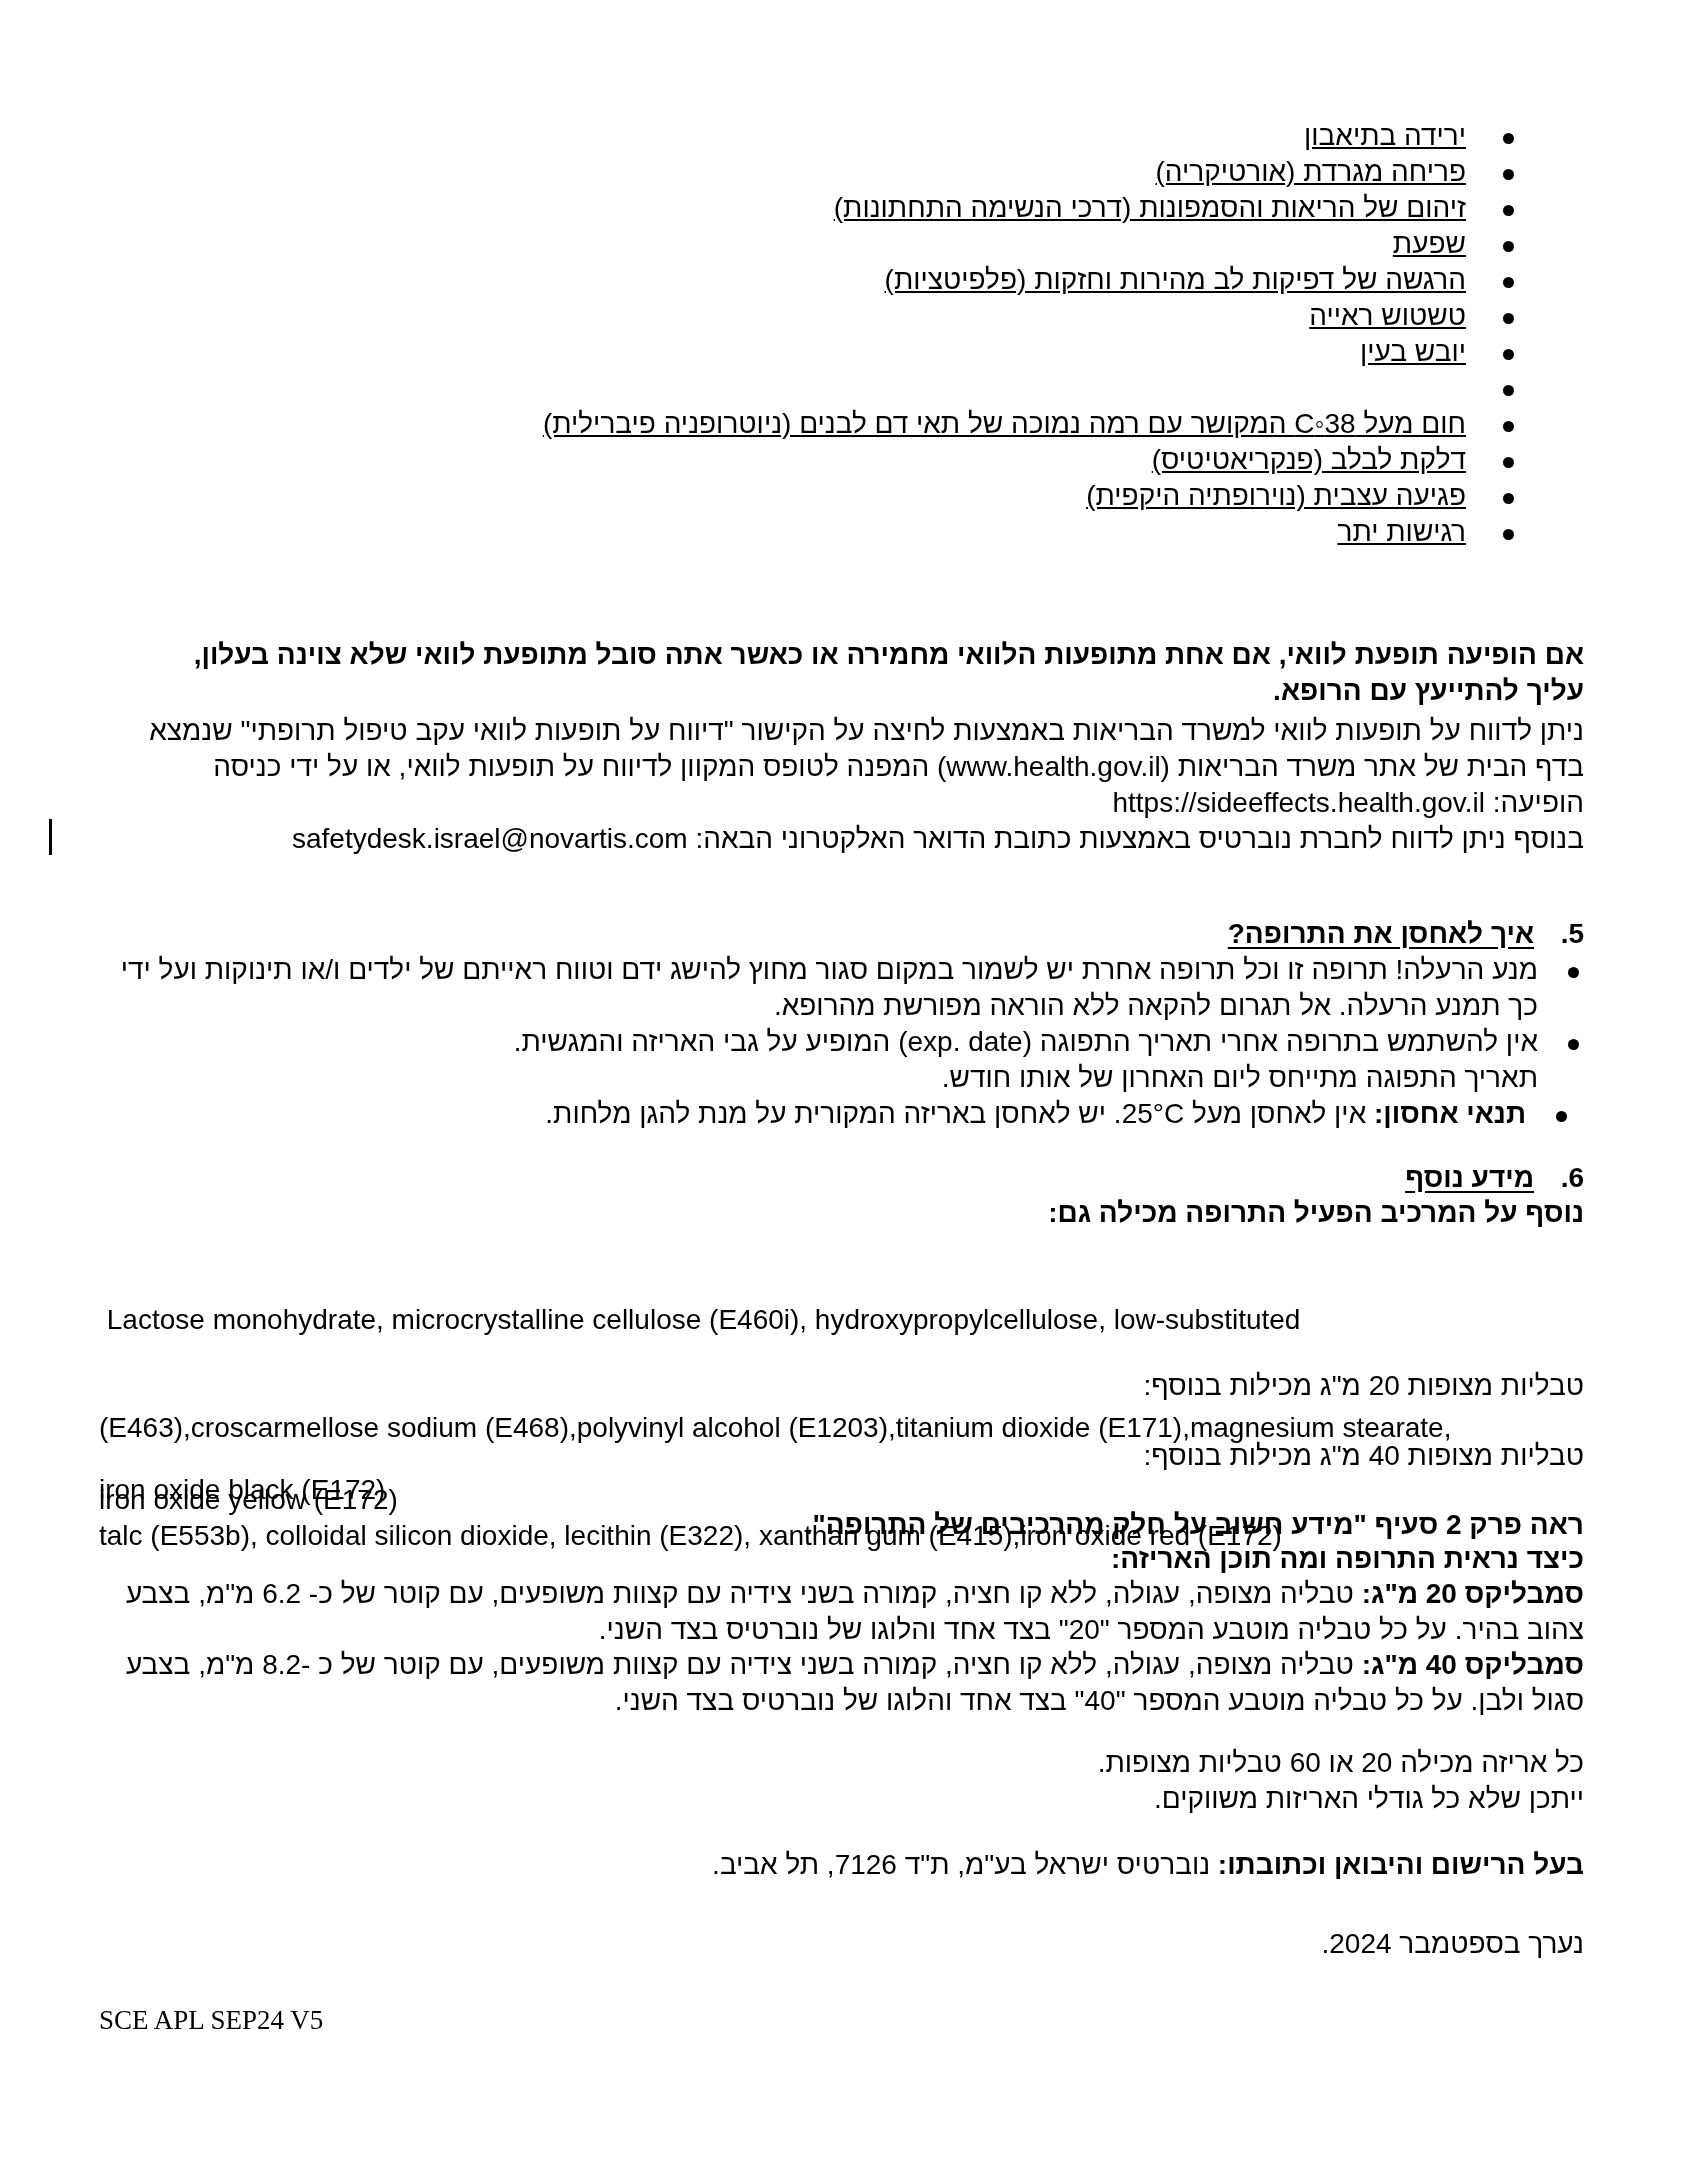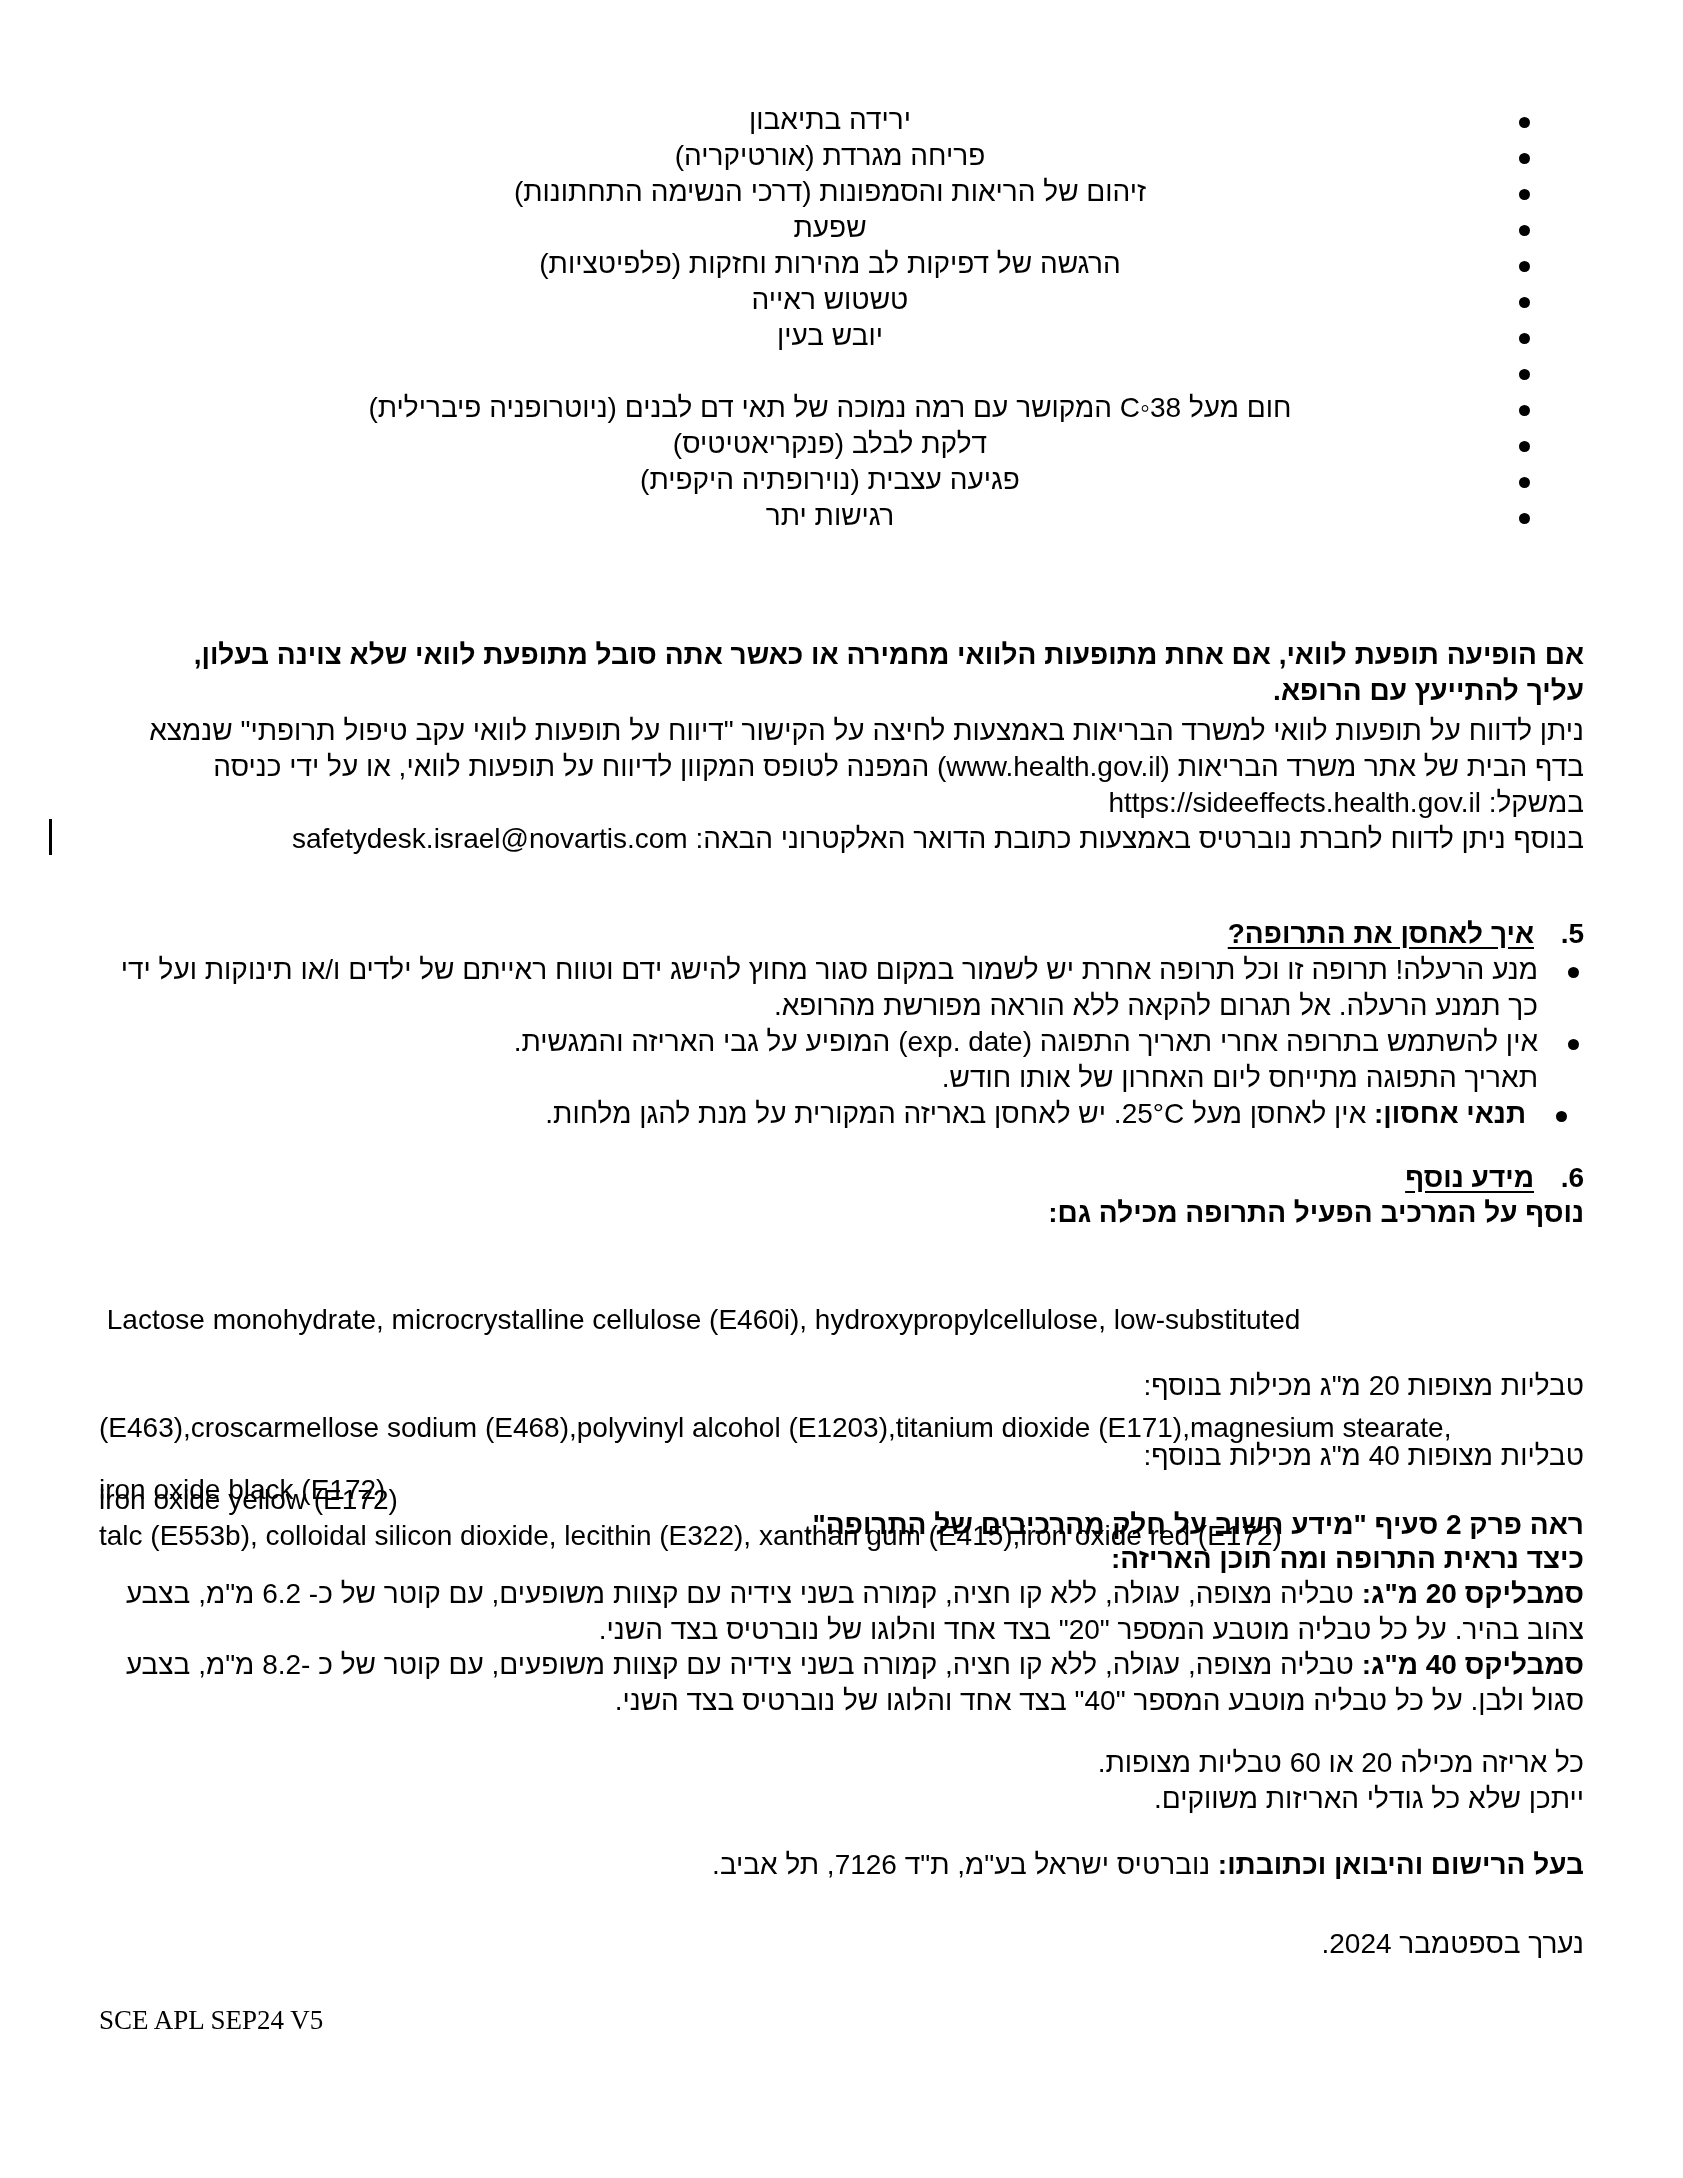--- a/index.html
+++ b/index.html
@@ -34,25 +34,26 @@
     .block {
       position: absolute;
       right: 99px;
       left: 99px;
     }
     .bullet-list {
       position: absolute;
       right: 153px;
       left: 178px;
       top: 102px;
-      margin: 0;
+      margin: 16px;
       padding: 0;
       list-style: none;
       direction: rtl;
-      text-align: center;
+      text-align: right;
+      text-decoration: underline;
     }
     .bullet-list li {
       position: relative;
       line-height: 36px;
       height: 36px;
       font-size: 28px;
       padding-right: 48px;
       white-space: nowrap;
     }
     .bullet-dot {
@@ -141,21 +142,21 @@
     <li><span class="bullet-dot"></span><span>דלקת לבלב (פנקריאטיטיס)</span></li>
     <li><span class="bullet-dot"></span><span>פגיעה עצבית (נוירופתיה היקפית)</span></li>
     <li><span class="bullet-dot"></span><span>רגישות יתר</span></li>
   </ul>
 
   <div class="block rtl para bold" style="top: 637px; right: 99px; left: 149px;">אם הופיעה תופעת לוואי, אם אחת מתופעות הלוואי מחמירה או כאשר אתה סובל מתופעת לוואי שלא צוינה בעלון, עליך להתייעץ עם הרופא.</div>
 
   <div class="block rtl para" style="top: 713px; right: 99px; left: 139px;">
     <div>ניתן לדווח על תופעות לוואי למשרד הבריאות באמצעות לחיצה על הקישור "דיווח על תופעות לוואי עקב טיפול תרופתי" שנמצא</div>
     <div><span>בדף הבית של אתר משרד הבריאות (</span><span>www.health.gov.il</span><span>) המפנה לטופס המקוון לדיווח על תופעות לוואי, או על ידי כניסה</span></div>
-    <div><span>במשקל: </span><span>https://sideeffects.health.gov.il</span></div>
+    <div><span>הופיעה: </span><span>https://sideeffects.health.gov.il</span></div>
     <div><span>בנוסף ניתן לדווח לחברת נוברטיס באמצעות כתובת הדואר האלקטרוני הבאה: </span><span>safetydesk.israel@novartis.com</span></div>
   </div>
 
   <div class="change-bar"></div>
 
   <div class="section-heading" style="top: 916px;">
     <span class="num">5.</span><span class="underline">איך לאחסן את התרופה?</span>
   </div>
 
   <ul class="s-list" style="top: 952px;">

